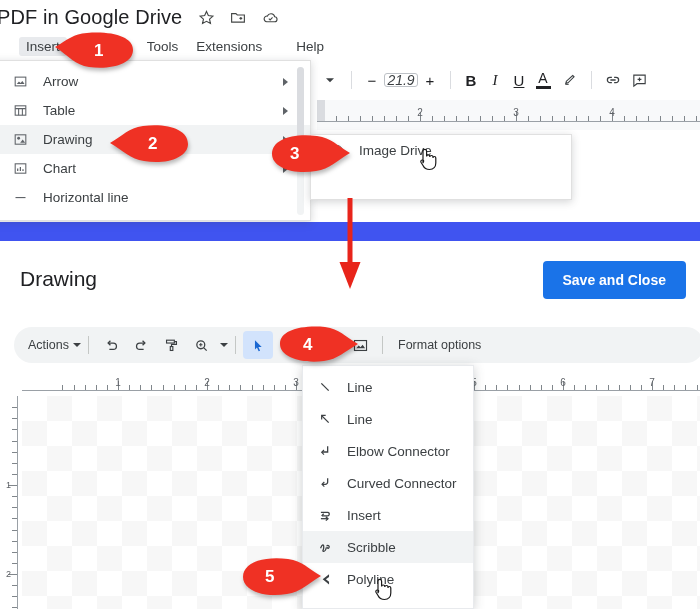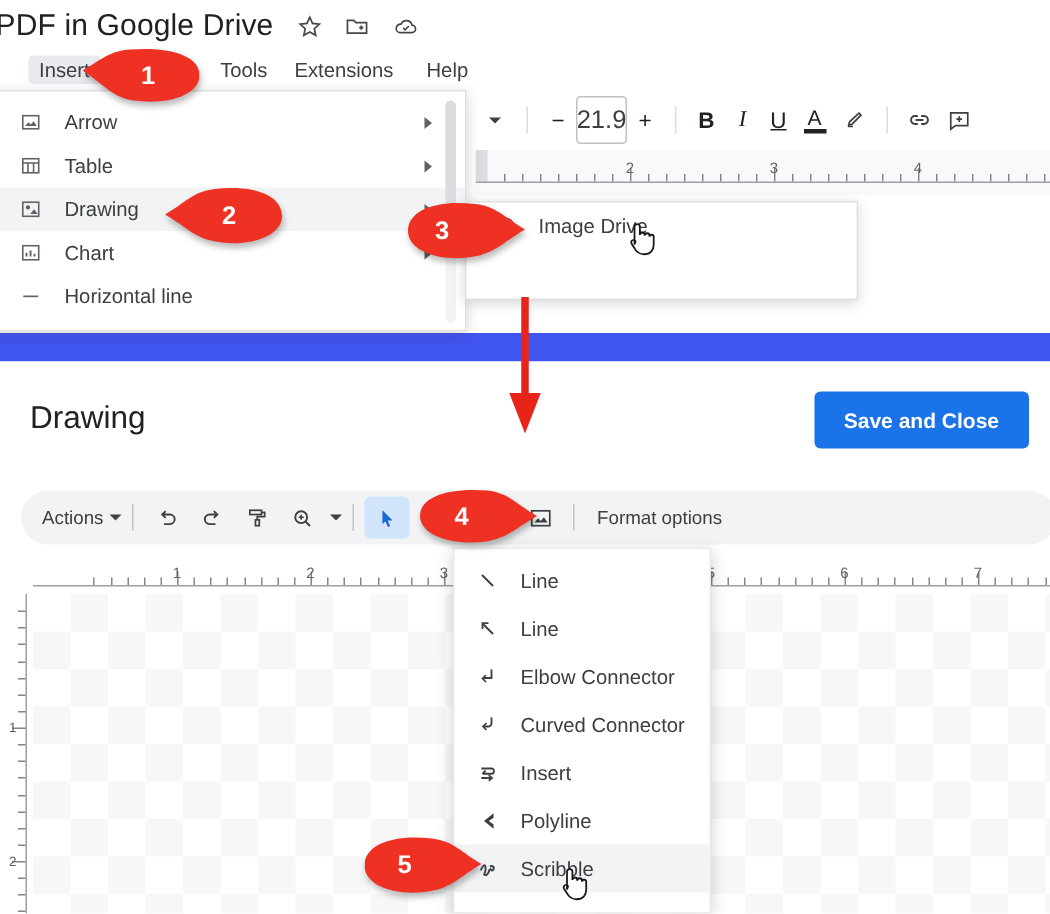--- a/index.html
+++ b/index.html
@@ -27,35 +27,35 @@
 
   #menu-bar{
     position:absolute; left:0; top:34px; width:700px; height:25px;
     display:flex; align-items:center; font-size:13.5px; color:#3c4043;
   }
   .menu-item{ padding:2px 7px; border-radius:3px; white-space:nowrap; }
   .menu-item.active{ background:#e8eaed; }
   #menu-insert{ margin-left:19px; }
   #menu-tools{ margin-left:73px; }
   #menu-ext{ margin-left:4px; }
-  #menu-help{ margin-left:8px; }
+  #menu-help{ margin-left:20px; }
 
   
   #doc-toolbar{
     position:absolute; left:317px; top:60px; width:383px; height:40px;
     background:#ffffff; display:flex; align-items:center;
     border-bottom:0px;
   }
   .tb-ico{ display:flex; align-items:center; justify-content:center;
            width:26px; height:26px; color:#3c4043; }
   .tb-sep{ width:1px; height:18px; background:#dadce0; margin:0 8px; }
   #fontsize-box{
-    width:34px; height:32px; border:1px solid #bdc1c6; border-radius:3px;
+    width:34px; height:14px; border:1px solid #bdc1c6; border-radius:3px;
     display:flex; align-items:center; justify-content:center;
-    font-size:17px; color:#3c4043;
+    font-size:14px; color:#3c4043;font-style:italic;
   }
   .tb-txt{ font-size:15px; color:#202124; width:24px; text-align:center; }
   .tb-underline{ text-decoration:underline; }
 
   
   #doc-ruler{
     position:absolute; left:317px; top:100px; width:383px; height:30px;
     background:#f8f9fa; overflow:hidden;
   }
   #doc-ruler .rl-line{ position:absolute; left:0; bottom:8px; width:100%; height:1px; background:#9aa0a6;}
@@ -615,37 +615,37 @@
     <span class="lico">
       <svg width="17" height="17" viewBox="0 0 24 24" stroke="#3c4043" stroke-width="1.8" fill="none">
         <path d="M5.5 7.5h10a2.6 2.6 0 0 1 0 5H7"></path>
           <path d="M9.5 9.5L6.5 12.5"></path>
         <path d="M5.5 16.5h10"></path>
           <path d="M12.5 13.8l3 2.7-3 2.7"></path>
       </svg>
     </span>
     <span class="llabel">Insert</span>
   </div>
-  <div class="lrow">
-    <span class="lico">
-      <svg width="17" height="17" viewBox="0 0 24 24" fill="#3c4043" stroke="none">
-        <path d="M17 4.5L8 11.8l9 7.3V15L12.5 11.8 17 8.6z"></path>
-      </svg>
-    </span>
-    <span class="llabel">Polyline</span>
-  </div>
   <div class="lrow hover">
     <span class="lico">
       <svg width="17" height="17" viewBox="0 0 24 24" stroke="#3c4043" stroke-width="1.8" fill="none">
         <path d="M5 13c2.5-6 4.5-6 4.5-1.5S7 17 9 17.5s4-3 4-5.5"></path>
         <path d="M13.5 9.5c2.5-1.5 4.5.5 3.5 2.5s-3.5 1-2.5-1"></path>
       </svg>
     </span>
     <span class="llabel">Scribble</span>
   </div>
+  <div class="lrow">
+    <span class="lico">
+      <svg width="17" height="17" viewBox="0 0 24 24" fill="#3c4043" stroke="none">
+        <path d="M17 4.5L8 11.8l9 7.3V15L12.5 11.8 17 8.6z"></path>
+      </svg>
+    </span>
+    <span class="llabel">Polyline</span>
+  </div>
 </div>
 
 <div id="hand-cursor-scribble">
   <svg width="24" height="30" viewBox="0 0 24 30">
     <path d="M7 19V7.2c0-1 .8-1.8 1.8-1.8s1.8.8 1.8 1.8v5.4c0-.9.7-1.6 1.6-1.6s1.6.7 1.6 1.6v.5c0-.9.7-1.6 1.6-1.6s1.6.7 1.6 1.6v.8c0-.8.6-1.4 1.4-1.4s1.4.6 1.4 1.4v5.2c0 3.7-2.3 6.4-6.2 6.4-3.6 0-5.6-1.8-6.6-4L5 18.3c-.5-1 0-2 .9-2.3.8-.3 1.5.1 1.8.9z" fill="#ffffff" stroke="#1a1a1a" stroke-width="1.2"></path>
   </svg>
 </div>
 
 <div class="pin" id="pin1">
   <svg width="78" height="40" viewBox="0 0 78 40">

